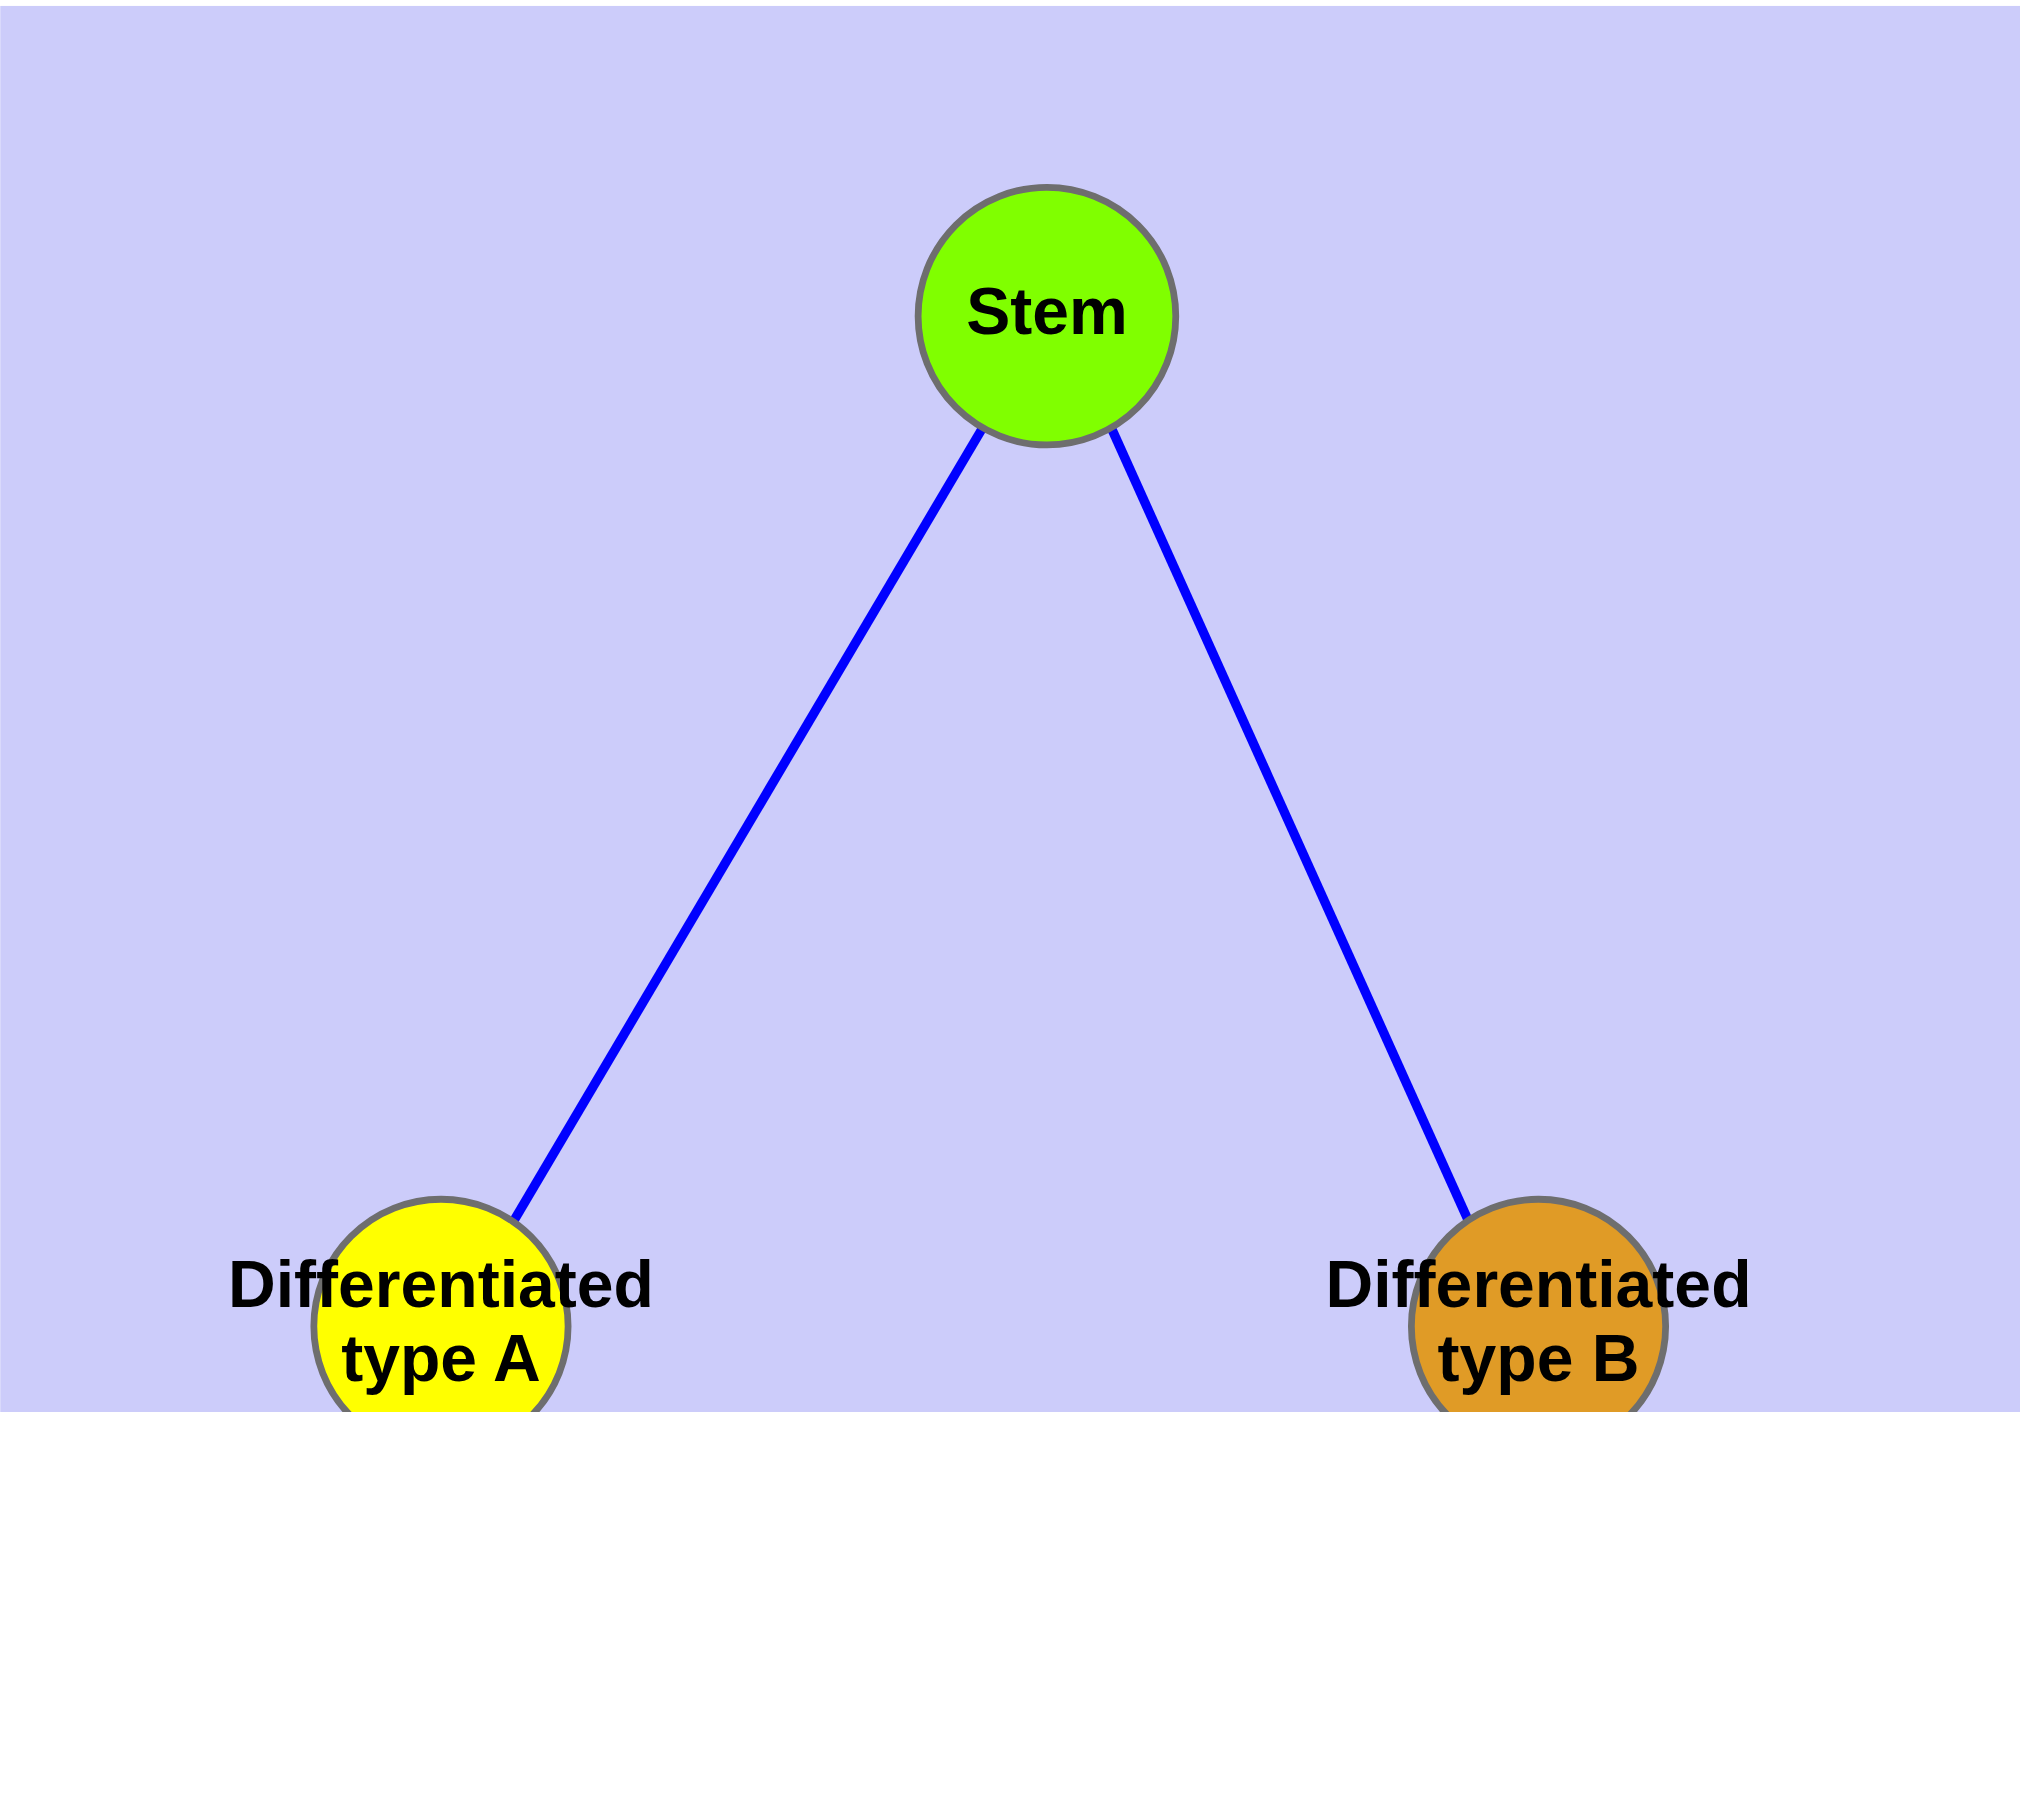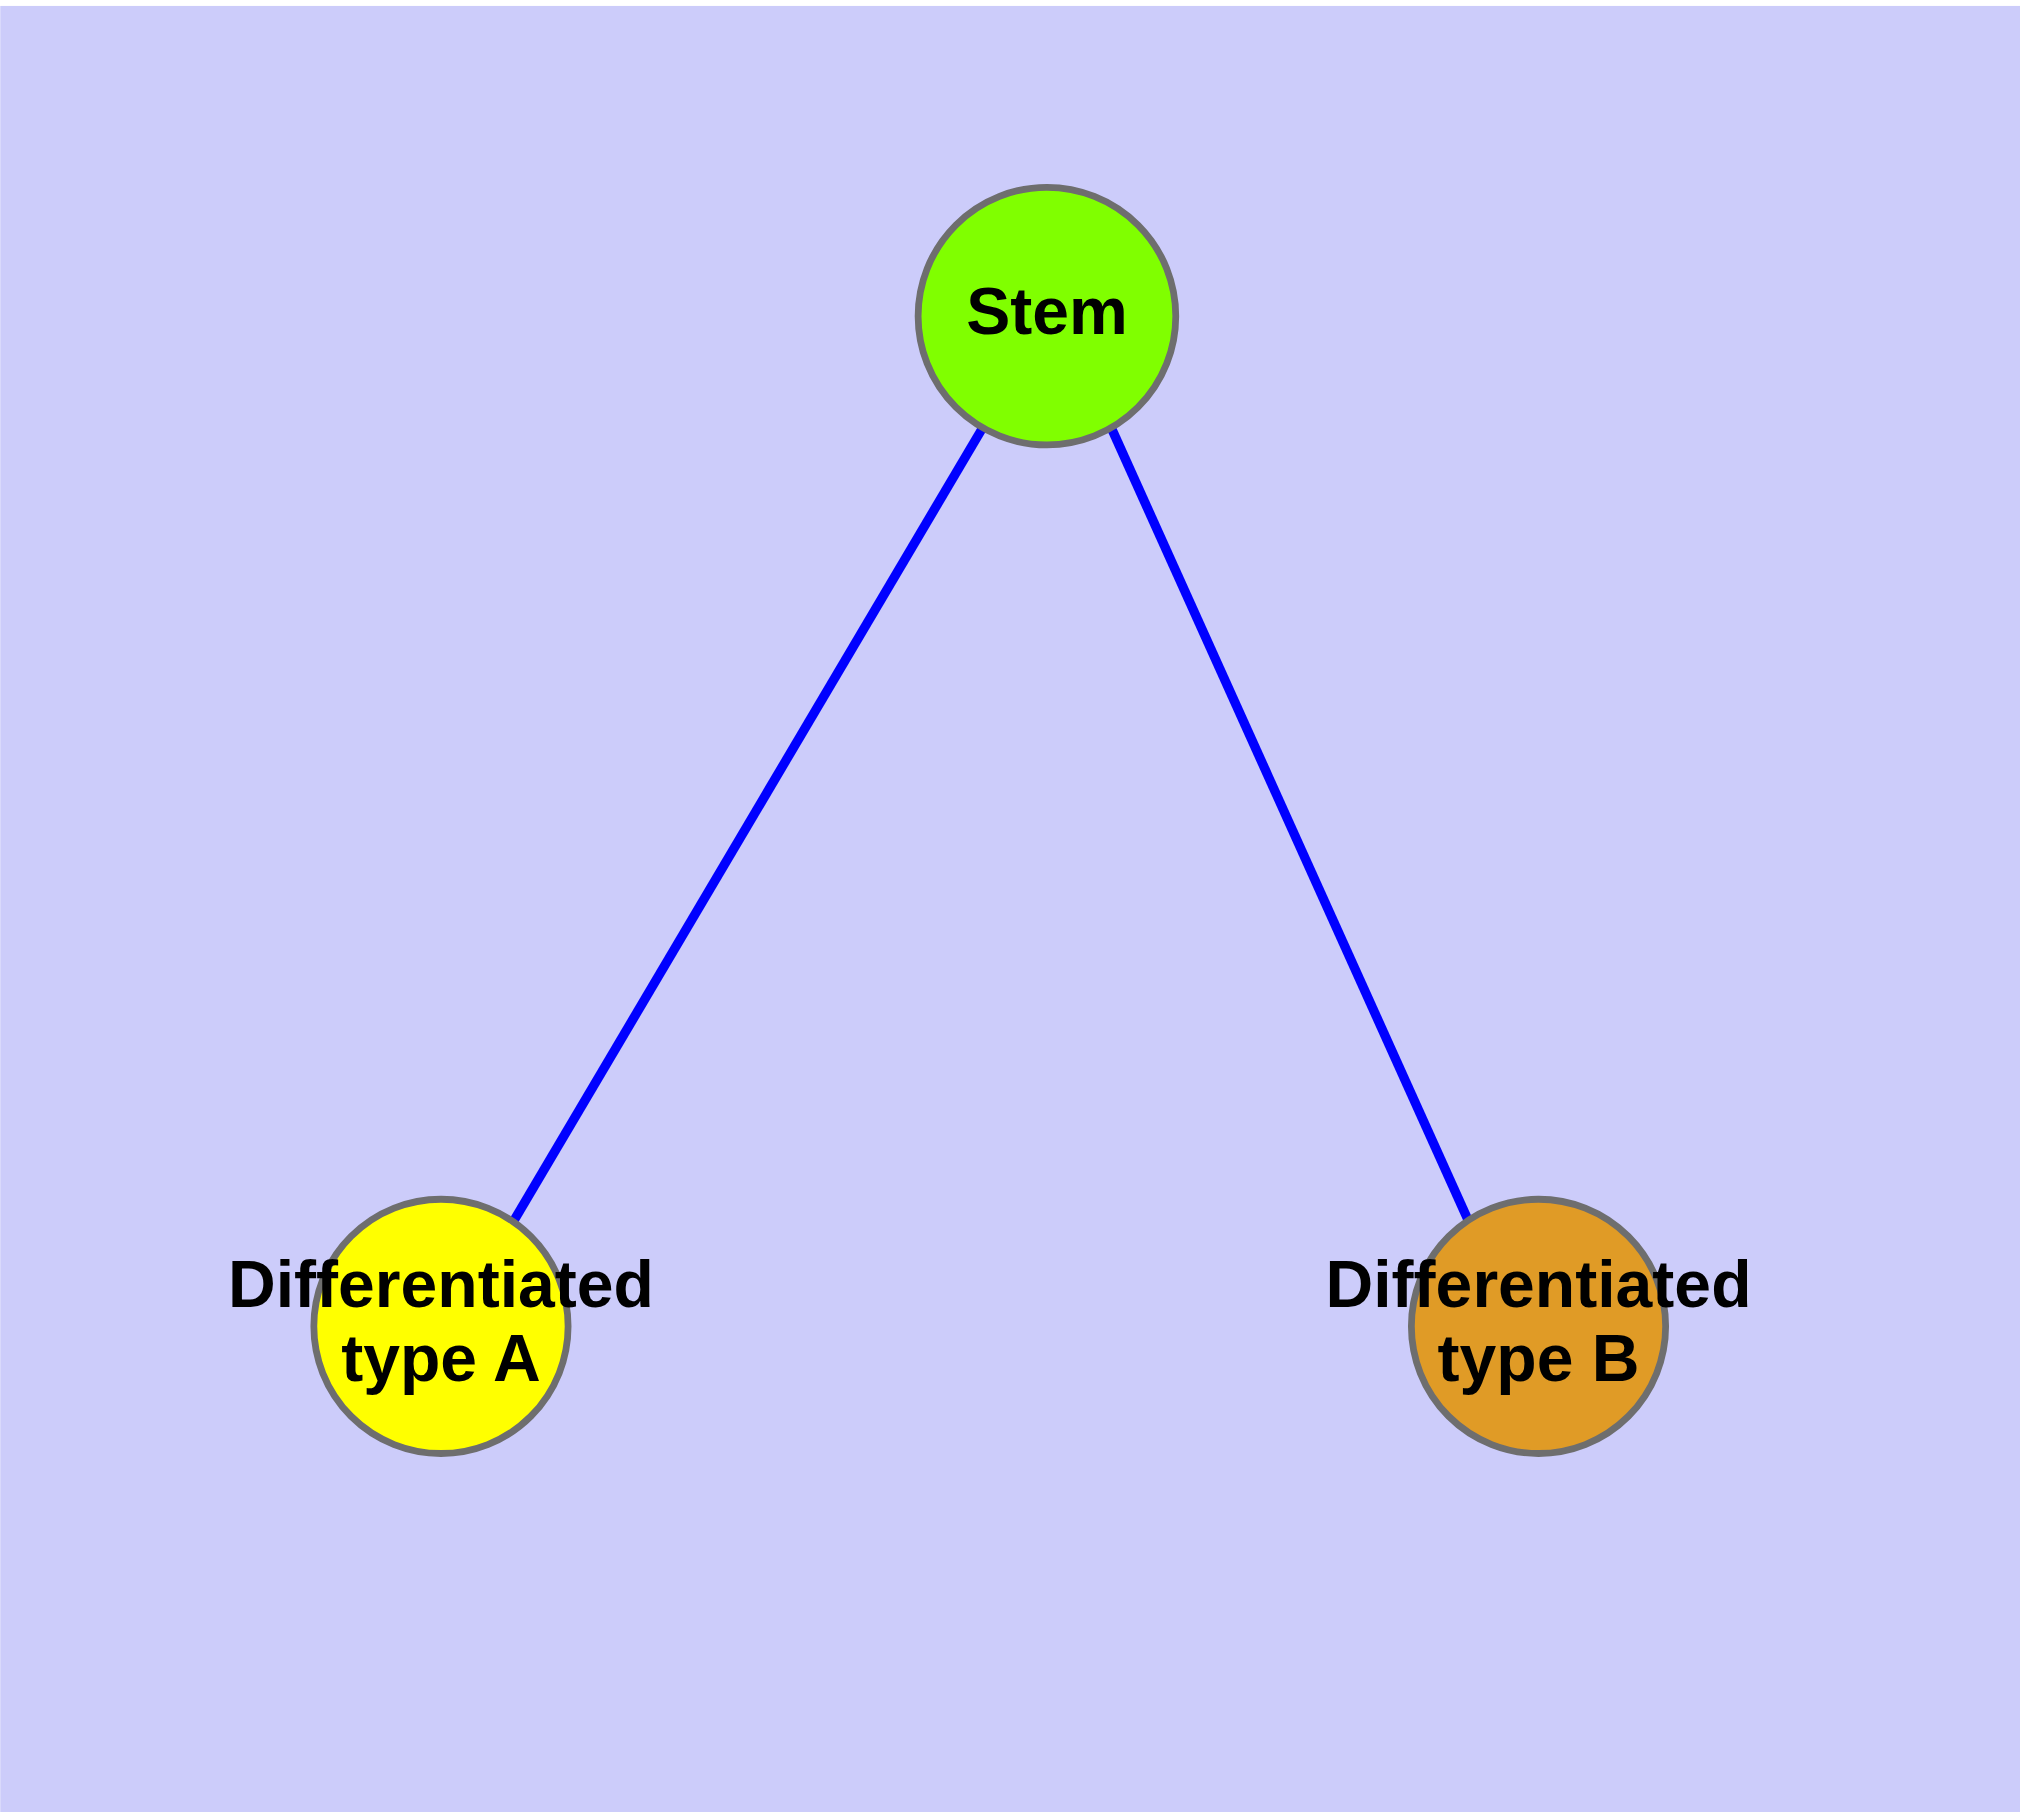--- a/index.html
+++ b/index.html
@@ -28,21 +28,21 @@
     font-family: "Liberation Sans", sans-serif;
     font-weight: bold;
     fill: #000000;
     text-anchor: middle;
     dominant-baseline: middle;
   }
 </style>
 </head>
 <body style="background: rgb(255, 255, 255);">
 
-<div id="canvas" style="width: 2021px; height: 1812px; background: rgb(255, 255, 255);">
+<div id="canvas" style="width: 2021px; height: 1412px; background: rgb(255, 255, 255);">
   <svg id="graph-svg" viewBox="0 0 2384 2138" xmlns="http://www.w3.org/2000/svg">
 
     <rect id="bg-rect" x="0" y="7" width="2384" height="2131" fill="#ccccfa"></rect>
 
     <g id="edges-layer">
         <line x1="1159" y1="505" x2="605" y2="1442" stroke="#0000ff" stroke-width="11" stroke-linecap="butt"></line>
         <line x1="1311" y1="505" x2="1733" y2="1442" stroke="#0000ff" stroke-width="11" stroke-linecap="butt"></line>
       </g>
     <g id="nodes-layer">
         <circle cx="1235" cy="373" r="152" fill="#80ff00" stroke="#6e6e6e" stroke-width="8"></circle>

